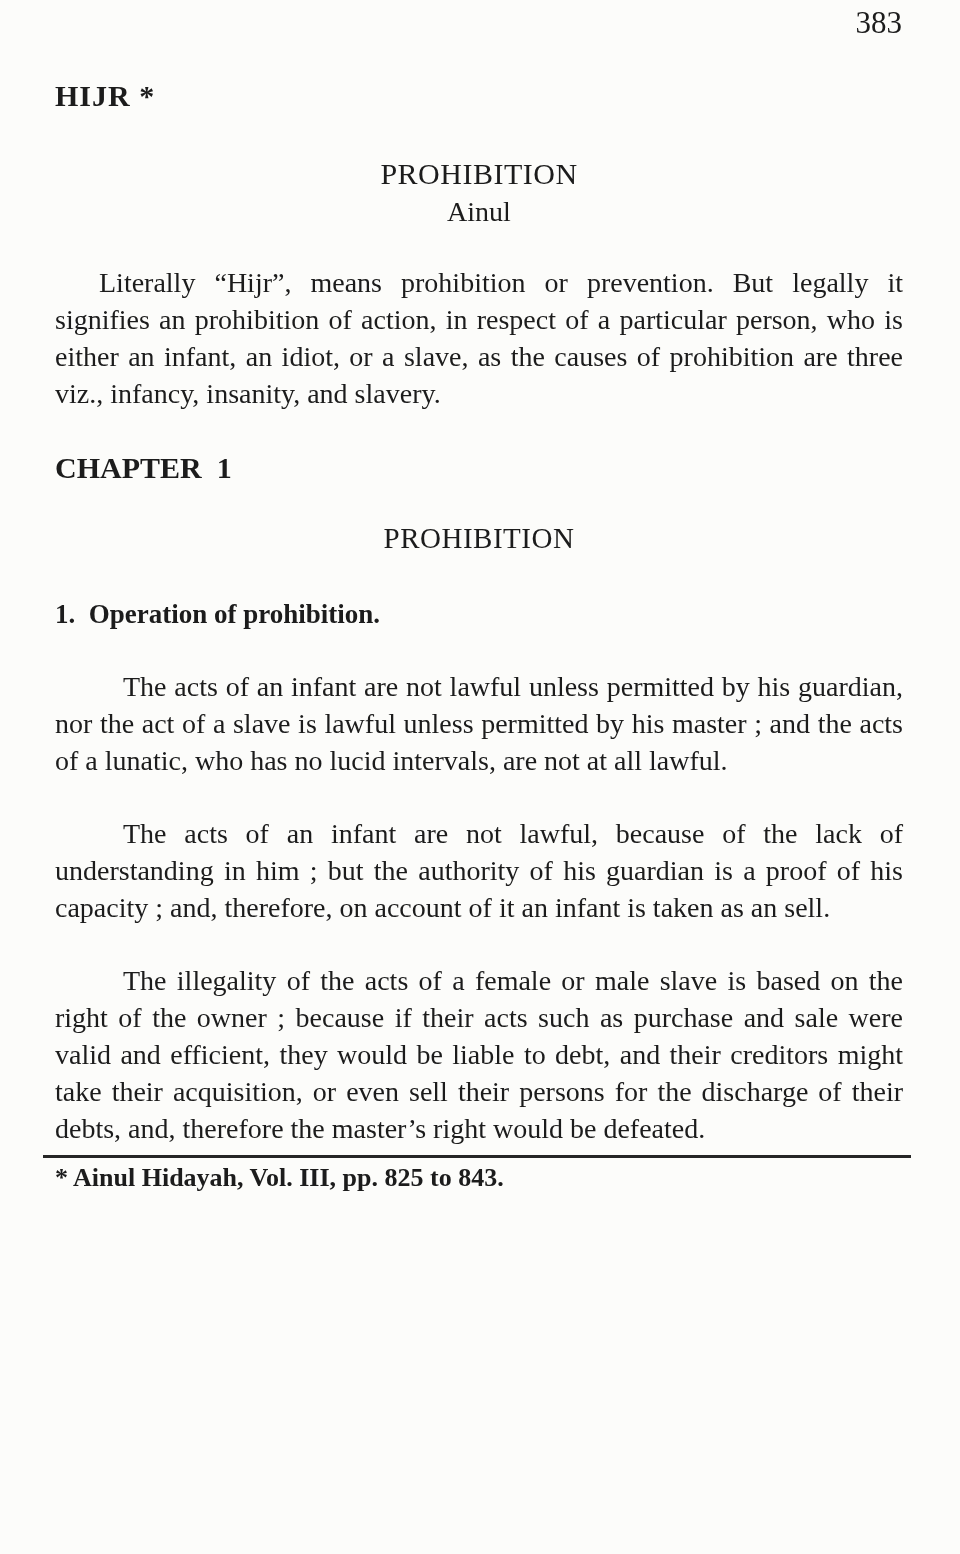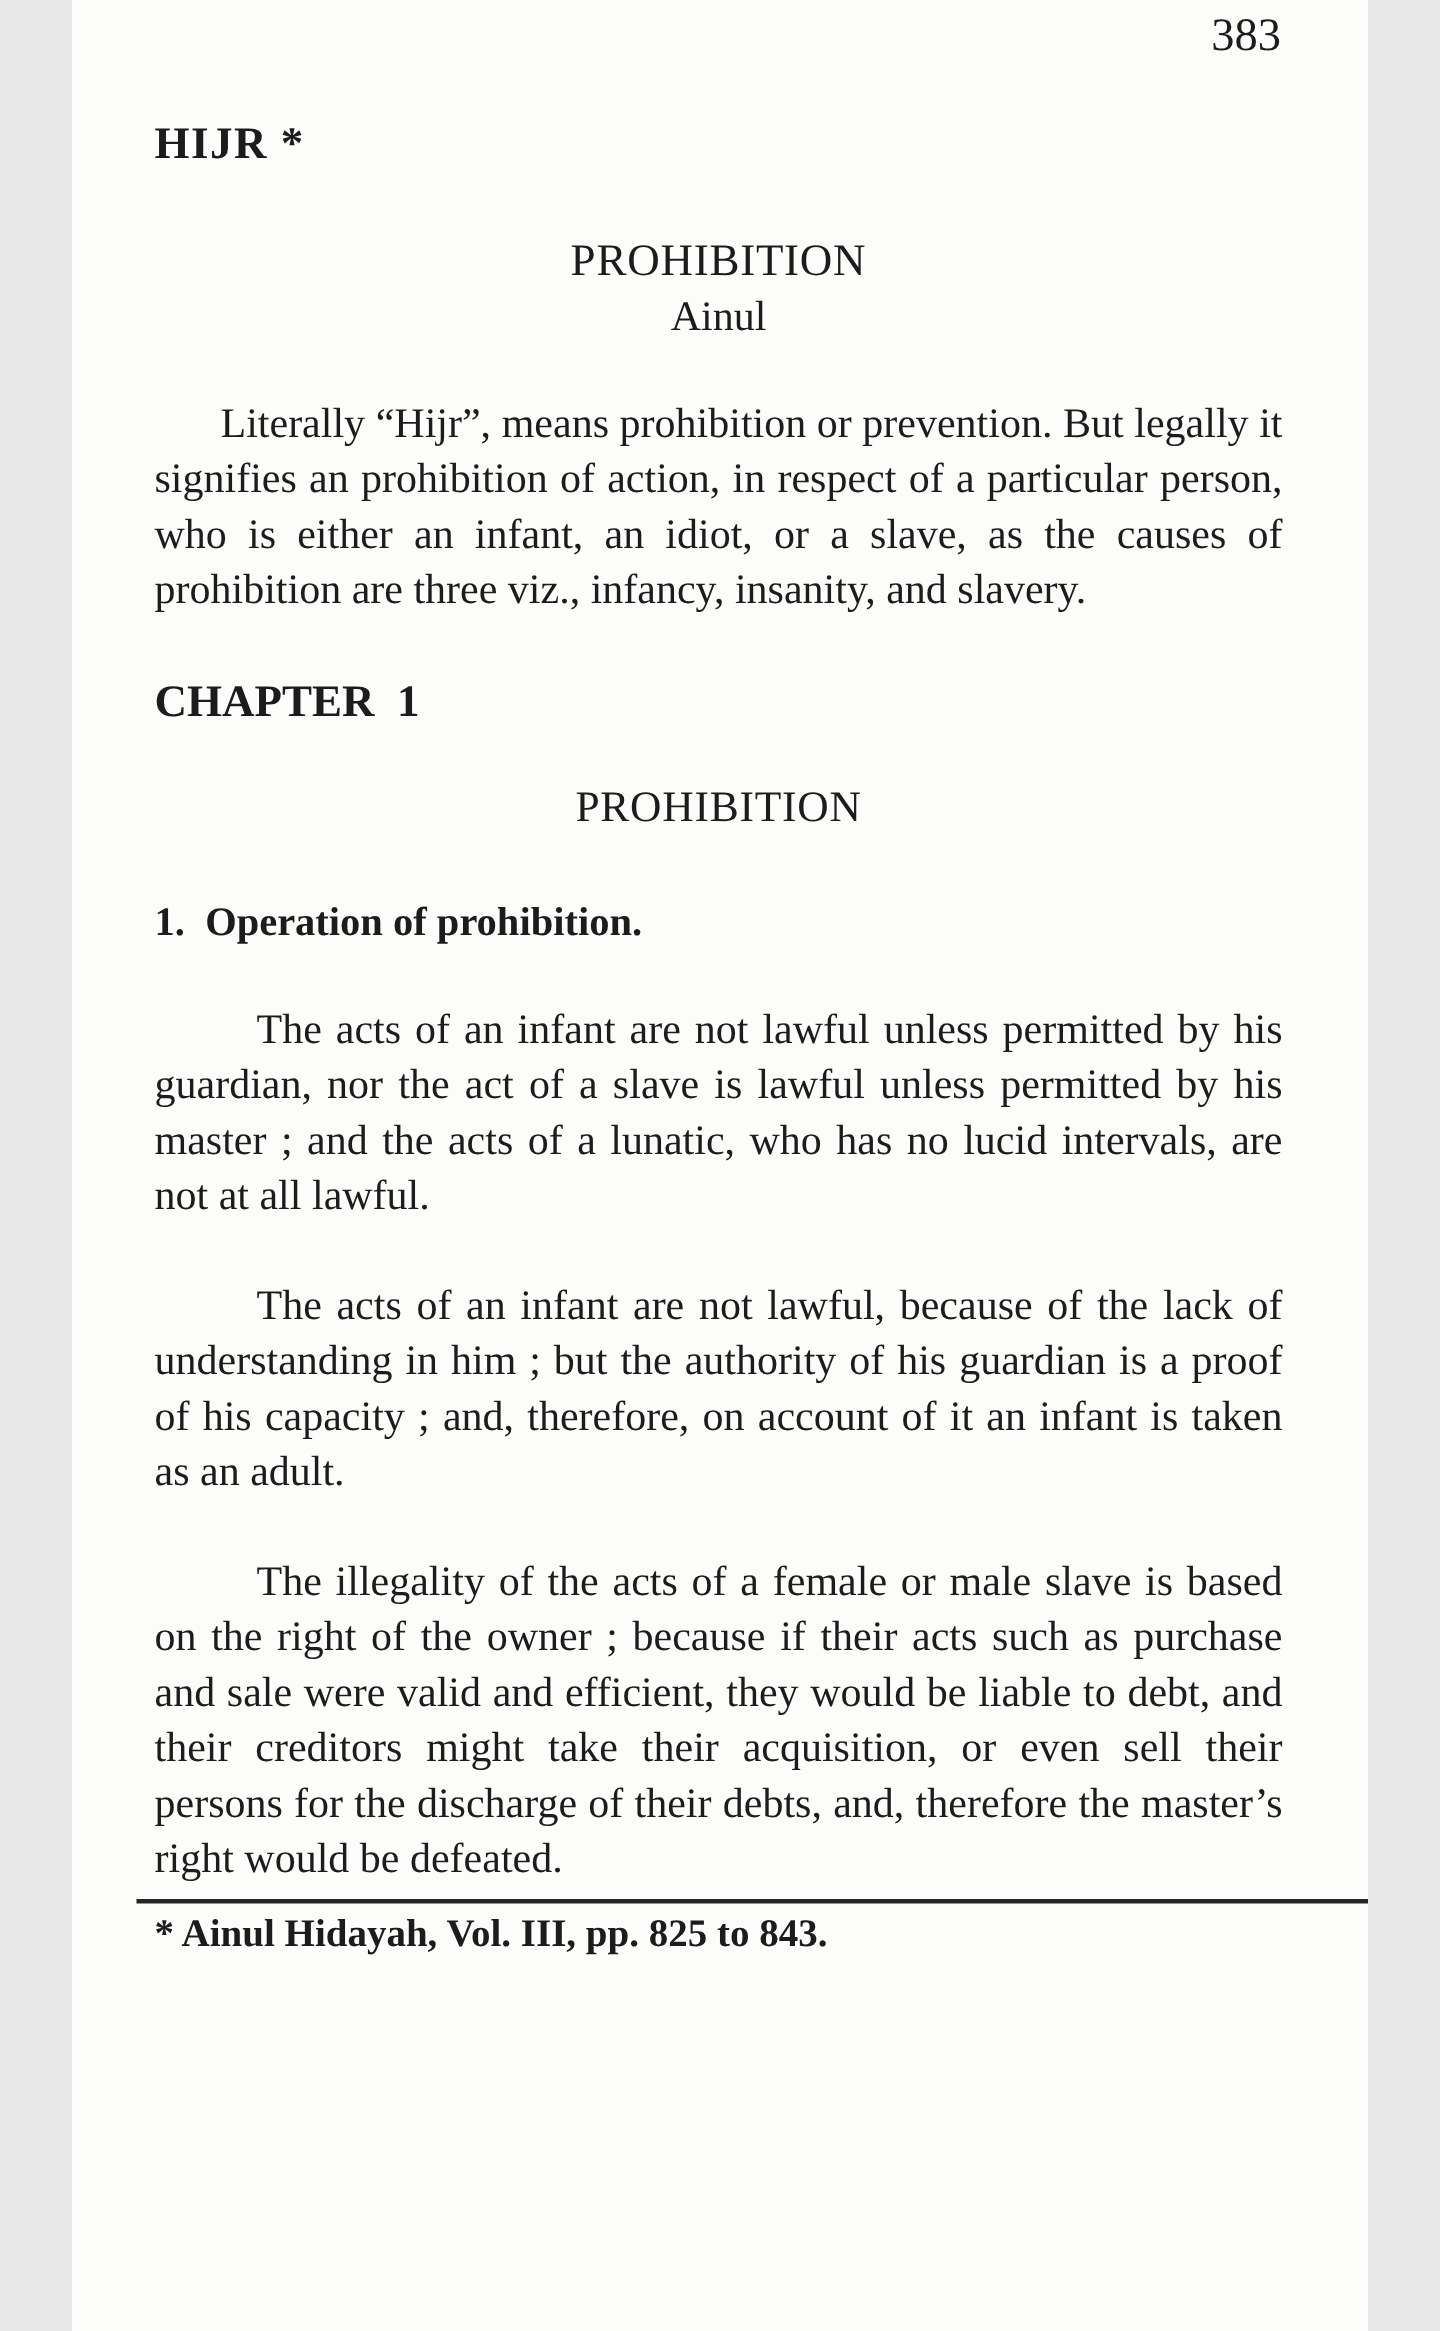--- a/index.html
+++ b/index.html
@@ -2,21 +2,21 @@
 <html style="--paper: #fcfcfa; --ink: #1c1c1c;"><head>
 <meta charset="utf-8">
 <style>
   html, body {
     margin: 0;
     padding: 0;
     background: #e8e8e8;
   }
   .page {
     position: relative;
-    width: 864px;
+    width: 960px;
     height: 1554px;
     margin: 0 auto;
     background: var(--paper, #fcfcfa);
     color: var(--ink, #1c1c1c);
     font-family: "Liberation Serif", "DejaVu Serif", serif;
     box-sizing: border-box;
     padding: 0 57px 0 55px;
     overflow: hidden;
   }
   .page-number {
@@ -115,21 +115,21 @@
   <p class="intro">Literally “Hijr”, means prohibition or prevention. But legally it signifies an prohibition of action, in respect of a particular person, who is either an infant, an idiot, or a slave, as the causes of prohibition are three viz., infancy, insanity, and slavery.</p>
 
   <h2 class="chapter-heading">CHAPTER  1</h2>
 
   <h3 class="chapter-subheading">PROHIBITION</h3>
 
   <h4 class="section-heading">1.  Operation of prohibition.</h4>
 
   <p class="body-para">The acts of an infant are not lawful unless permitted by his guardian, nor the act of a slave is lawful unless permitted by his master ; and the acts of a lunatic, who has no lucid intervals, are not at all lawful.</p>
 
-  <p class="body-para">The acts of an infant are not lawful, because of the lack of understanding in him ; but the authority of his guardian is a proof of his capacity ; and, therefore, on account of it an infant is taken as an adult.</p>
+  <p class="body-para">The acts of an infant are not lawful, because of the lack of understanding in him ; but the authority of his guardian is a proof of his capacity ; and, therefore, on account of it an infant is taken as an sell.</p>
 
   <p class="body-para">The illegality of the acts of a female or male slave is based on the right of the owner ; because if their acts such as purchase and sale were valid and efficient, they would be liable to debt, and their creditors might take their acquisition, or even sell their persons for the discharge of their debts, and, therefore the master’s right would be defeated.</p>
 
 
   <hr class="footnote-rule">
 
   <p class="footnote">* Ainul Hidayah, Vol. III, pp. 825 to 843.</p>
 
 </div>
 

